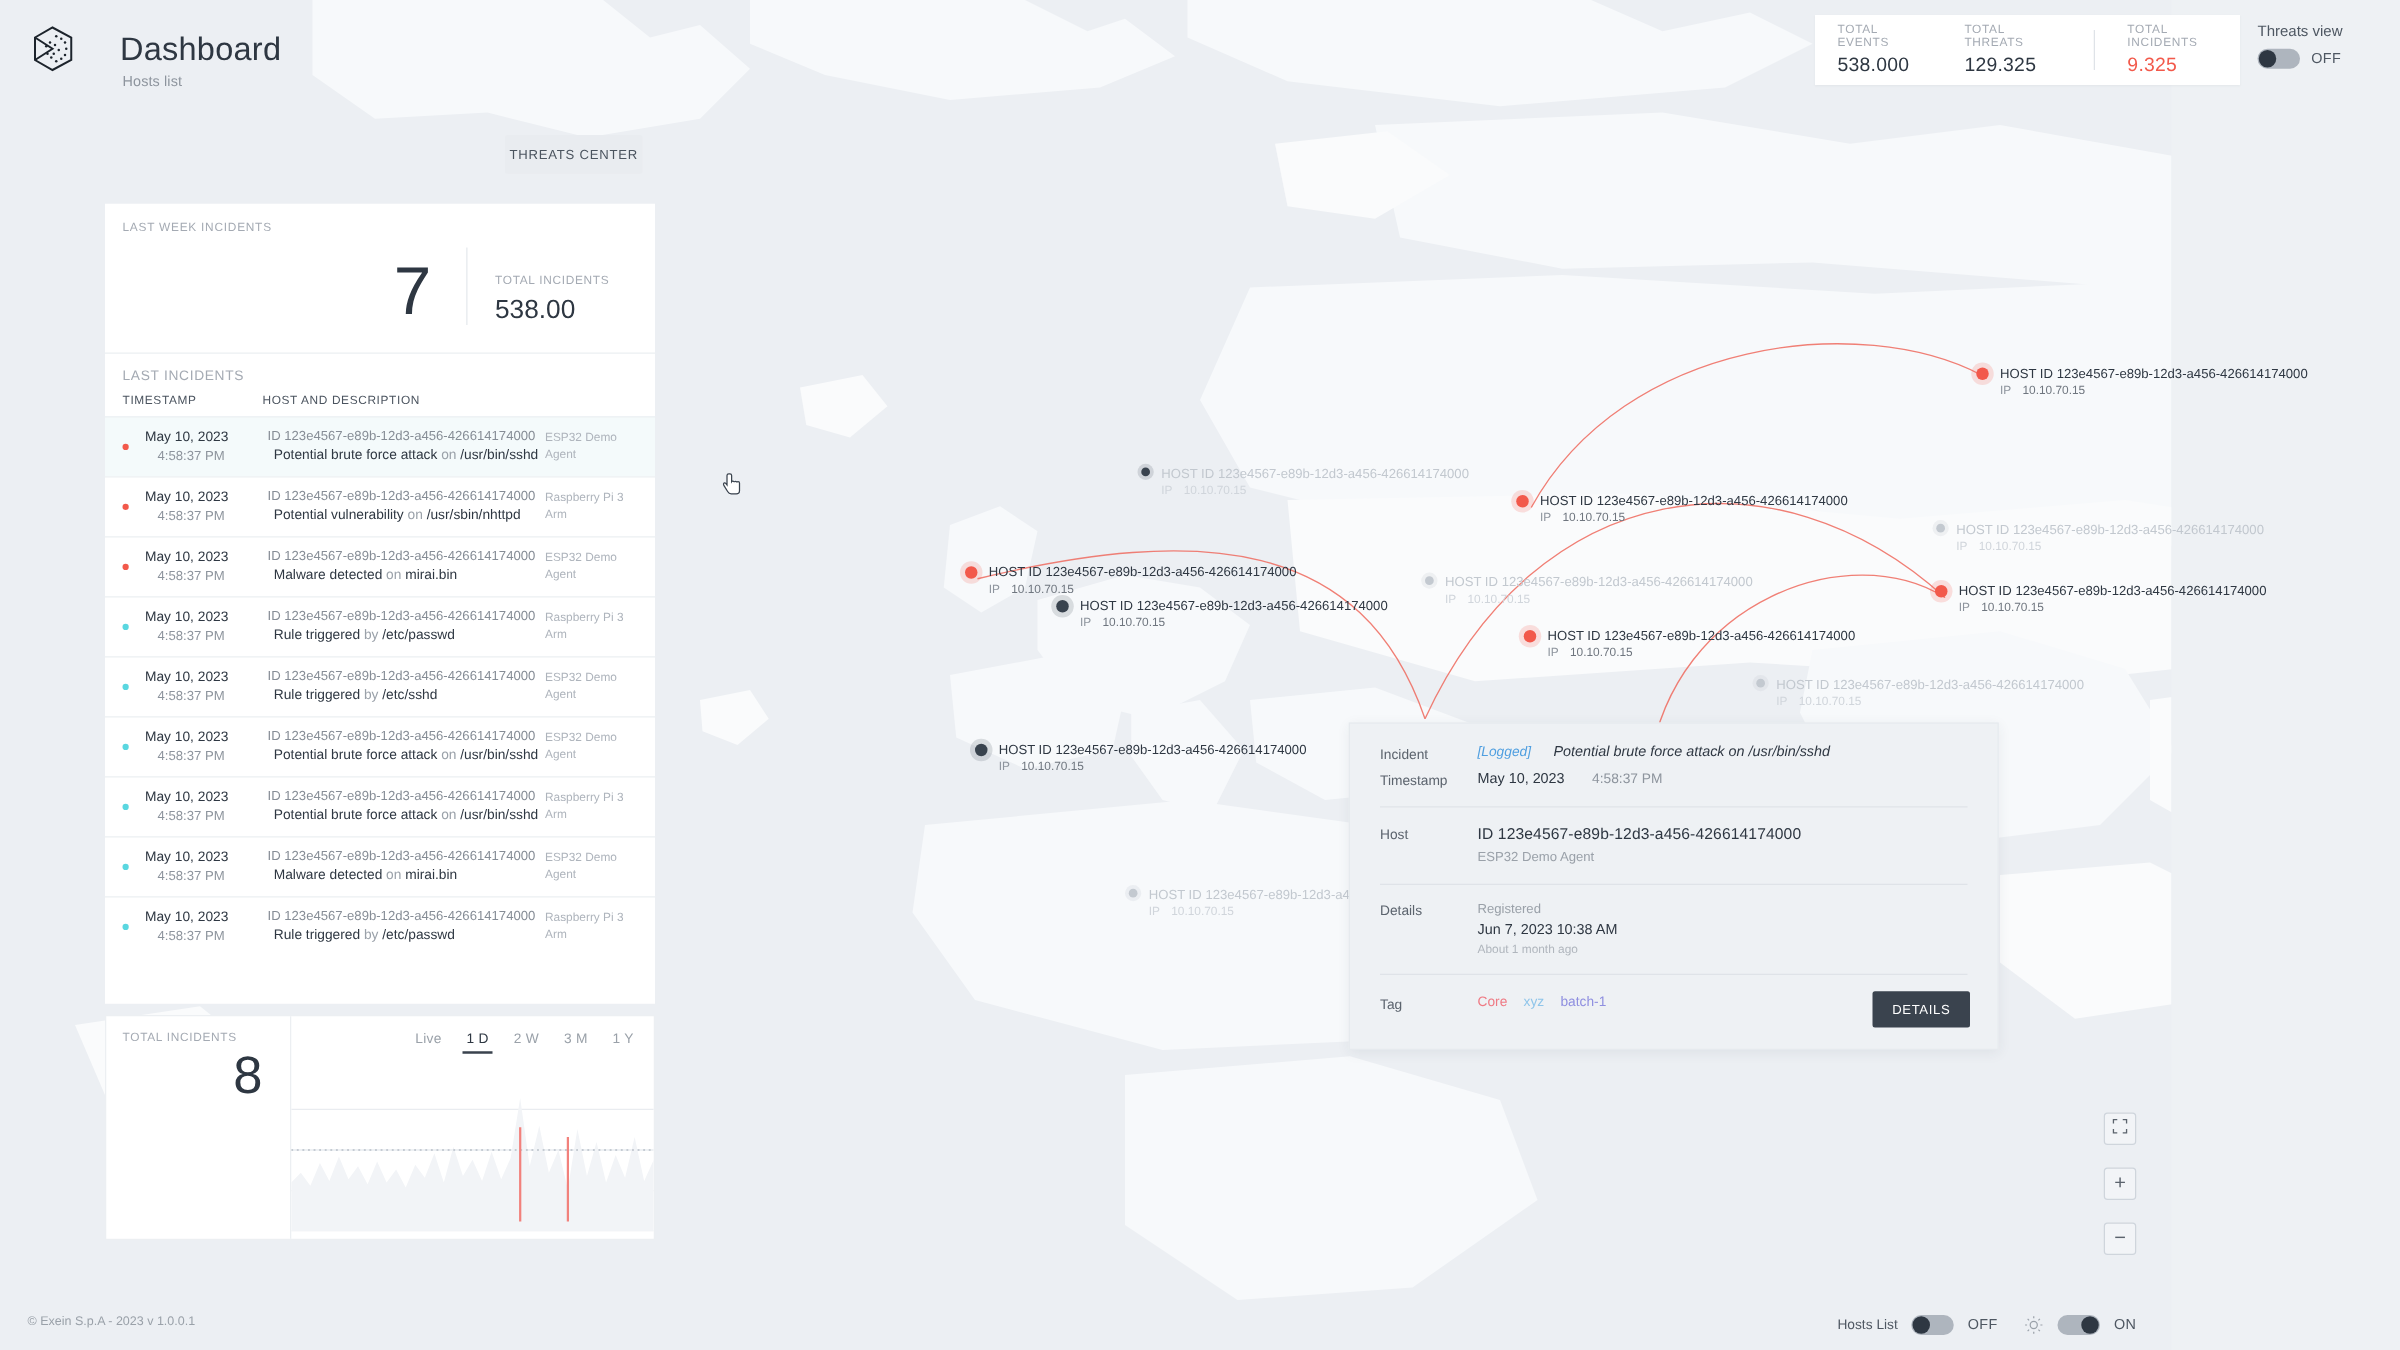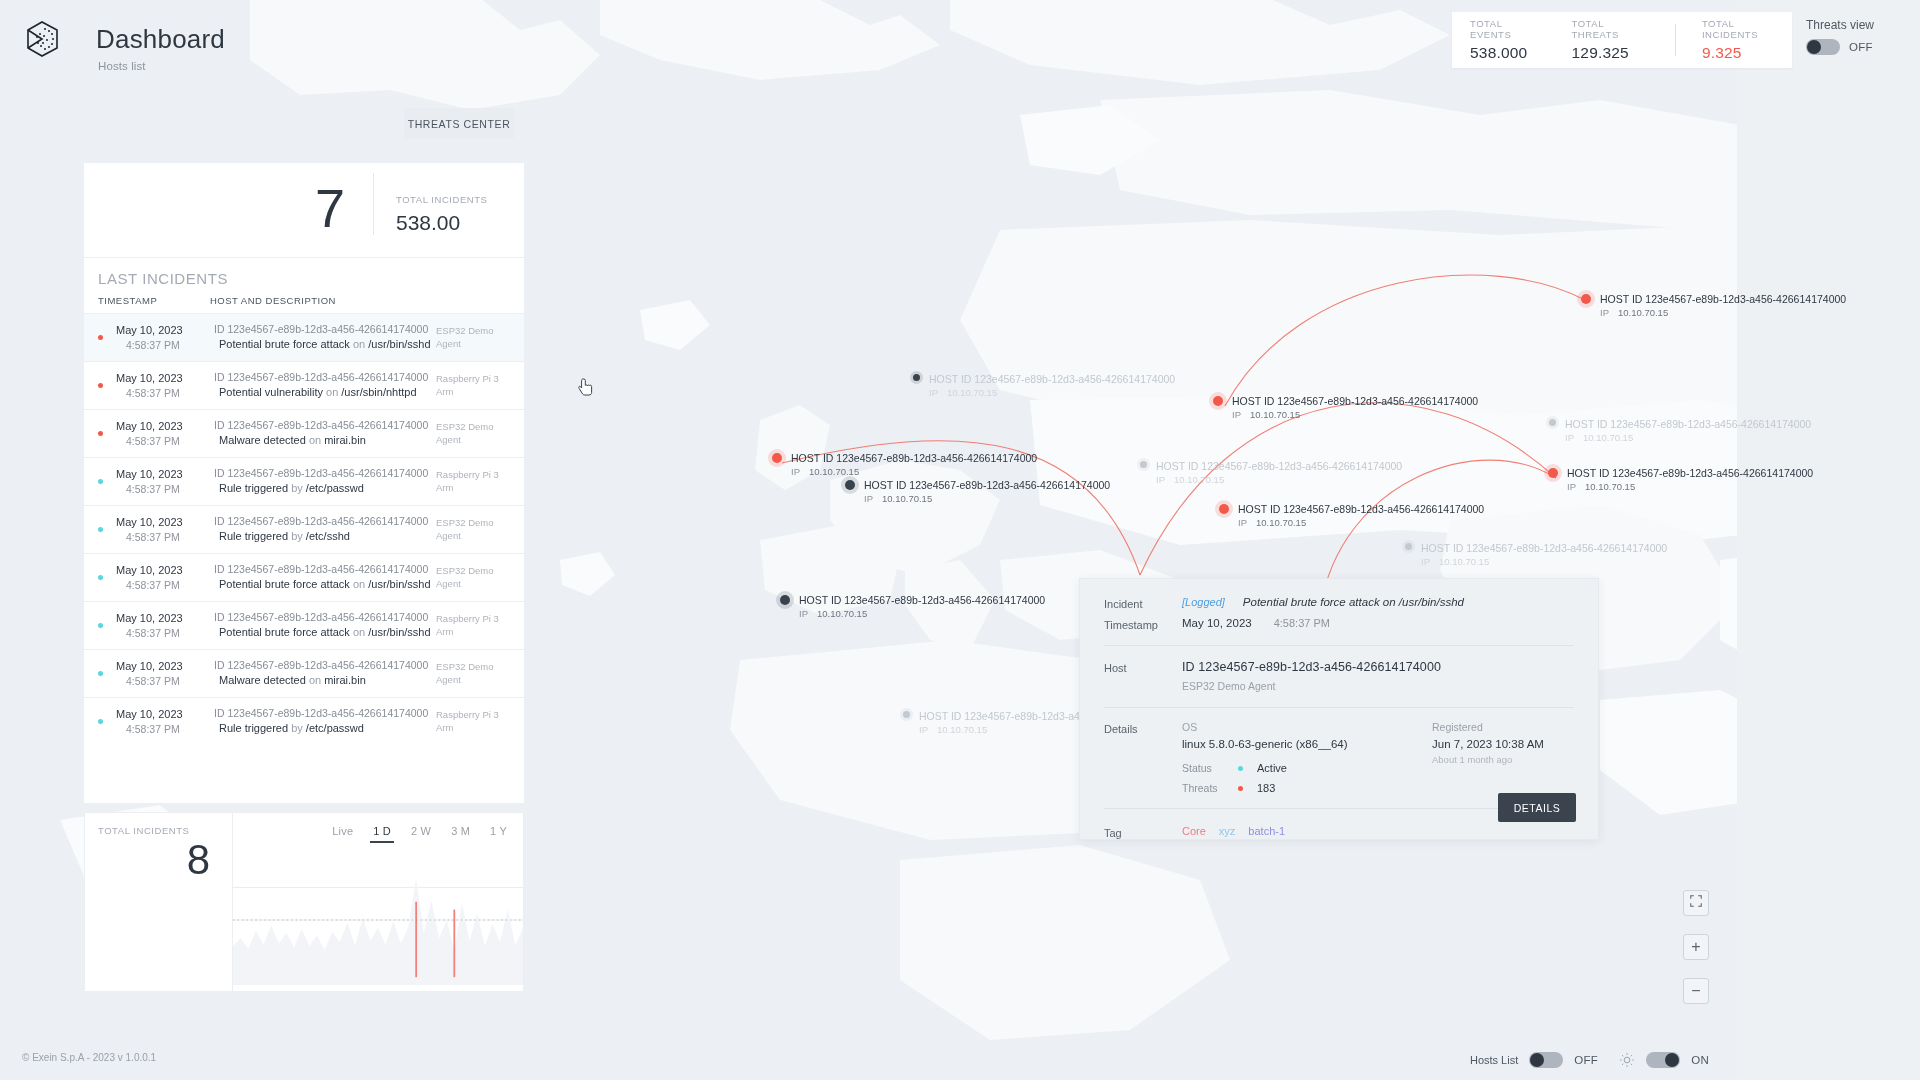--- a/index.html
+++ b/index.html
@@ -97,21 +97,21 @@
   .lw-big {
     flex: 1; text-align: right; padding-right: 28px;
     font-size: 54px; color: #2e3742; font-weight: 300; line-height: 1;
   }
   .lw-sep { width: 1px; background: #e5e9ed; height: 62px; }
   .lw-total { width: 150px; padding-left: 22px; }
   .lw-total-label { font-size: 9.5px; color: #a4aab3; letter-spacing: .55px; margin-bottom: 6px; }
   .lw-total-value { font-size: 21px; color: #2e3742; font-weight: 400; }
 
   .li-sec { margin-top: 22px; border-top: 1px solid #eceff2; }
-  .li-title { font-size: 15px; color: #a4aab3; letter-spacing: .55px; padding: 12px 0 8px 14px; }
+  .li-title { font-size: 11px; color: #a4aab3; letter-spacing: .55px; padding: 12px 0 8px 14px; }
   .li-head { display: flex; padding: 0 0 7px 14px; }
   .li-head-ts { width: 112px; font-size: 9.5px; color: #4b545f; letter-spacing: .5px; }
   .li-head-hd { font-size: 9.5px; color: #4b545f; letter-spacing: .5px; }
 
   .inc-row {
     display: flex; align-items: center; height: 48px;
     border-top: 1px solid #eceff2; padding-left: 14px; position: relative;
     cursor: pointer;
   }
   .inc-row.active { background: #f4fafb; }
@@ -349,20 +349,23 @@
     <div class="threats-view-label">Threats view</div>
     <div class="tv-row">
       <div class="toggle">
           <div class="knob"></div>
         </div>
       <span class="toggle-text">OFF</span>
     </div>
   </div>
 
   <div class="panel-incidents">
+    <div class="lw-header">
+      <div class="lw-title">LAST WEEK INCIDENTS</div>
+    </div>
     <div class="lw-row">
       <div class="lw-big">7</div>
       <div class="lw-sep"></div>
       <div class="lw-total">
         <div class="lw-total-label">TOTAL INCIDENTS</div>
         <div class="lw-total-value">538.00</div>
       </div>
     </div>
 
     <div class="li-sec">
@@ -633,34 +636,20 @@
         <div class="dp-host-id">ID 123e4567-e89b-12d3-a456-426614174000</div>
         <div class="dp-host-agent">ESP32 Demo Agent</div>
       </div>
     </div>
 
     <div class="dp-divider" style="margin-top:15px"></div>
 
     <div class="dp-row" style="margin-top:13px">
       <div class="dp-label">Details</div>
       <div class="dp-body dp-details">
-        <div class="dp-col-a">
-          <div class="dp-sub">OS</div>
-          <div class="dp-val">linux 5.8.0-63-generic (x86__64)</div>
-          <div class="dp-kv" style="margin-top:12px">
-            <span class="dp-k">Status</span>
-            <span class="dp-dot cyan"></span>
-            <span class="dp-v">Active</span>
-          </div>
-          <div class="dp-kv">
-            <span class="dp-k">Threats</span>
-            <span class="dp-dot red"></span>
-            <span class="dp-v">183</span>
-          </div>
-        </div>
         <div class="dp-col-b">
           <div class="dp-sub">Registered</div>
           <div class="dp-val">Jun 7, 2023 10:38 AM</div>
           <div class="dp-ago">About 1 month ago</div>
         </div>
       </div>
     </div>
 
     <div class="dp-divider" style="margin-top:14px"></div>
 

